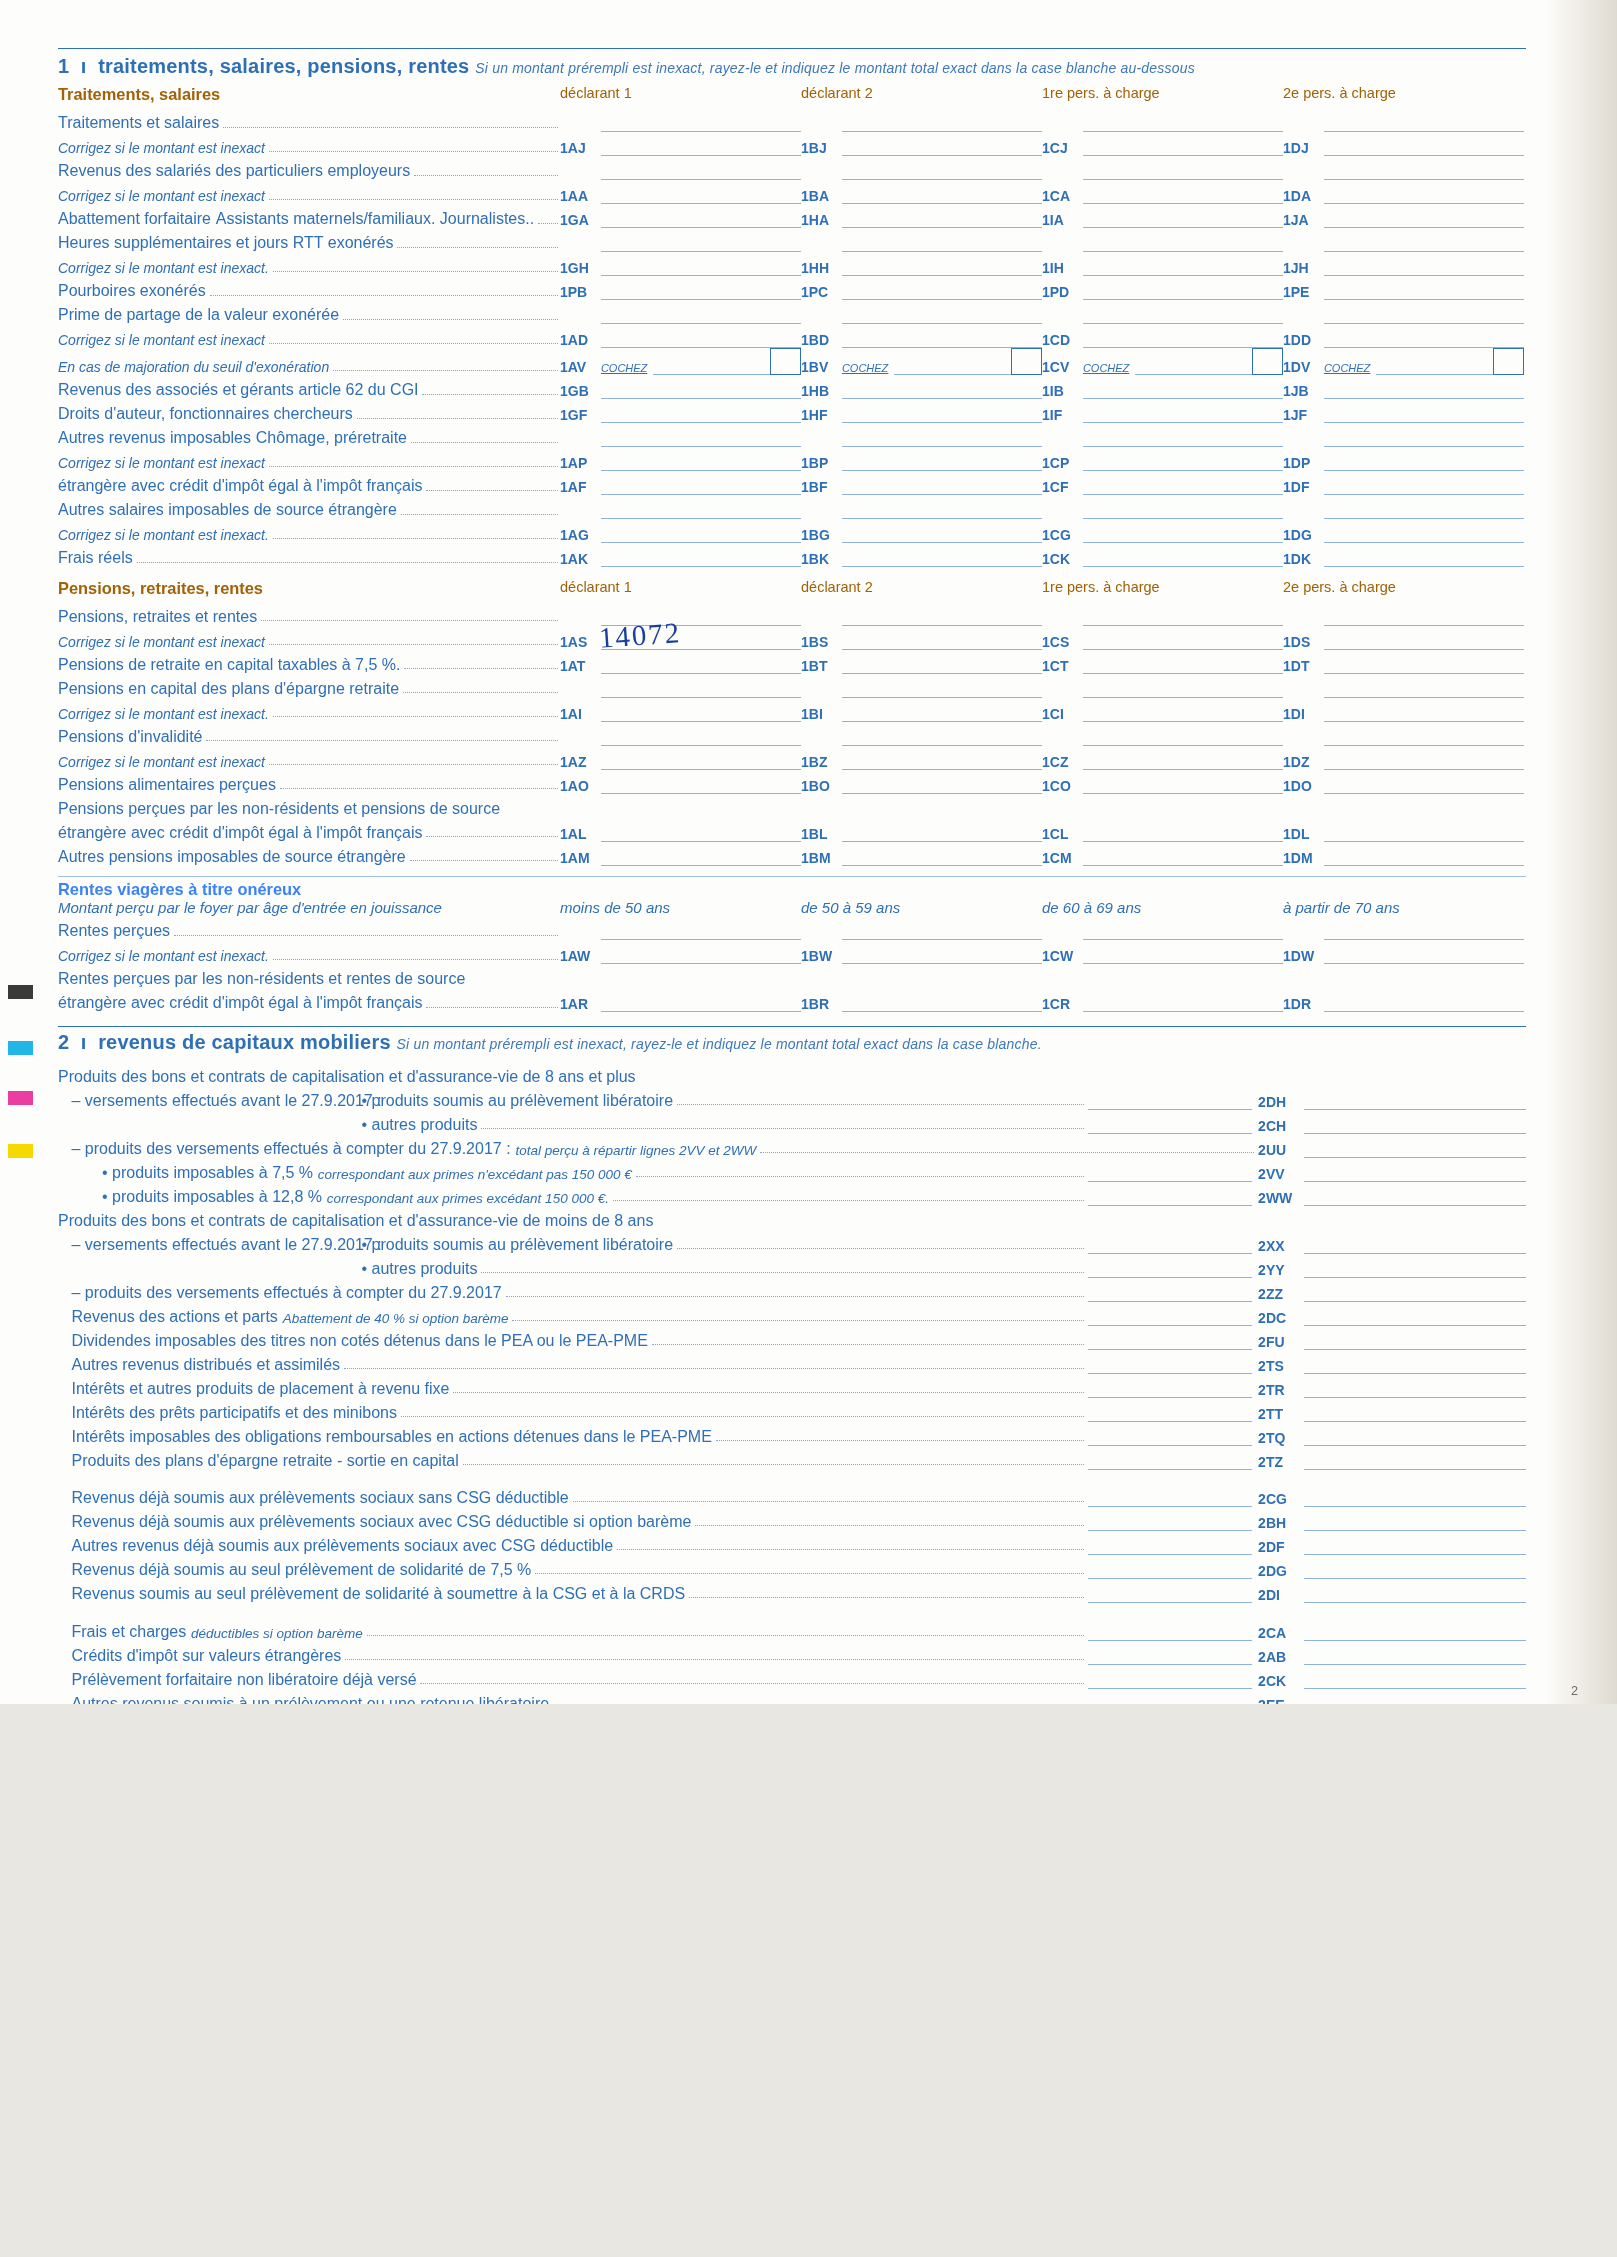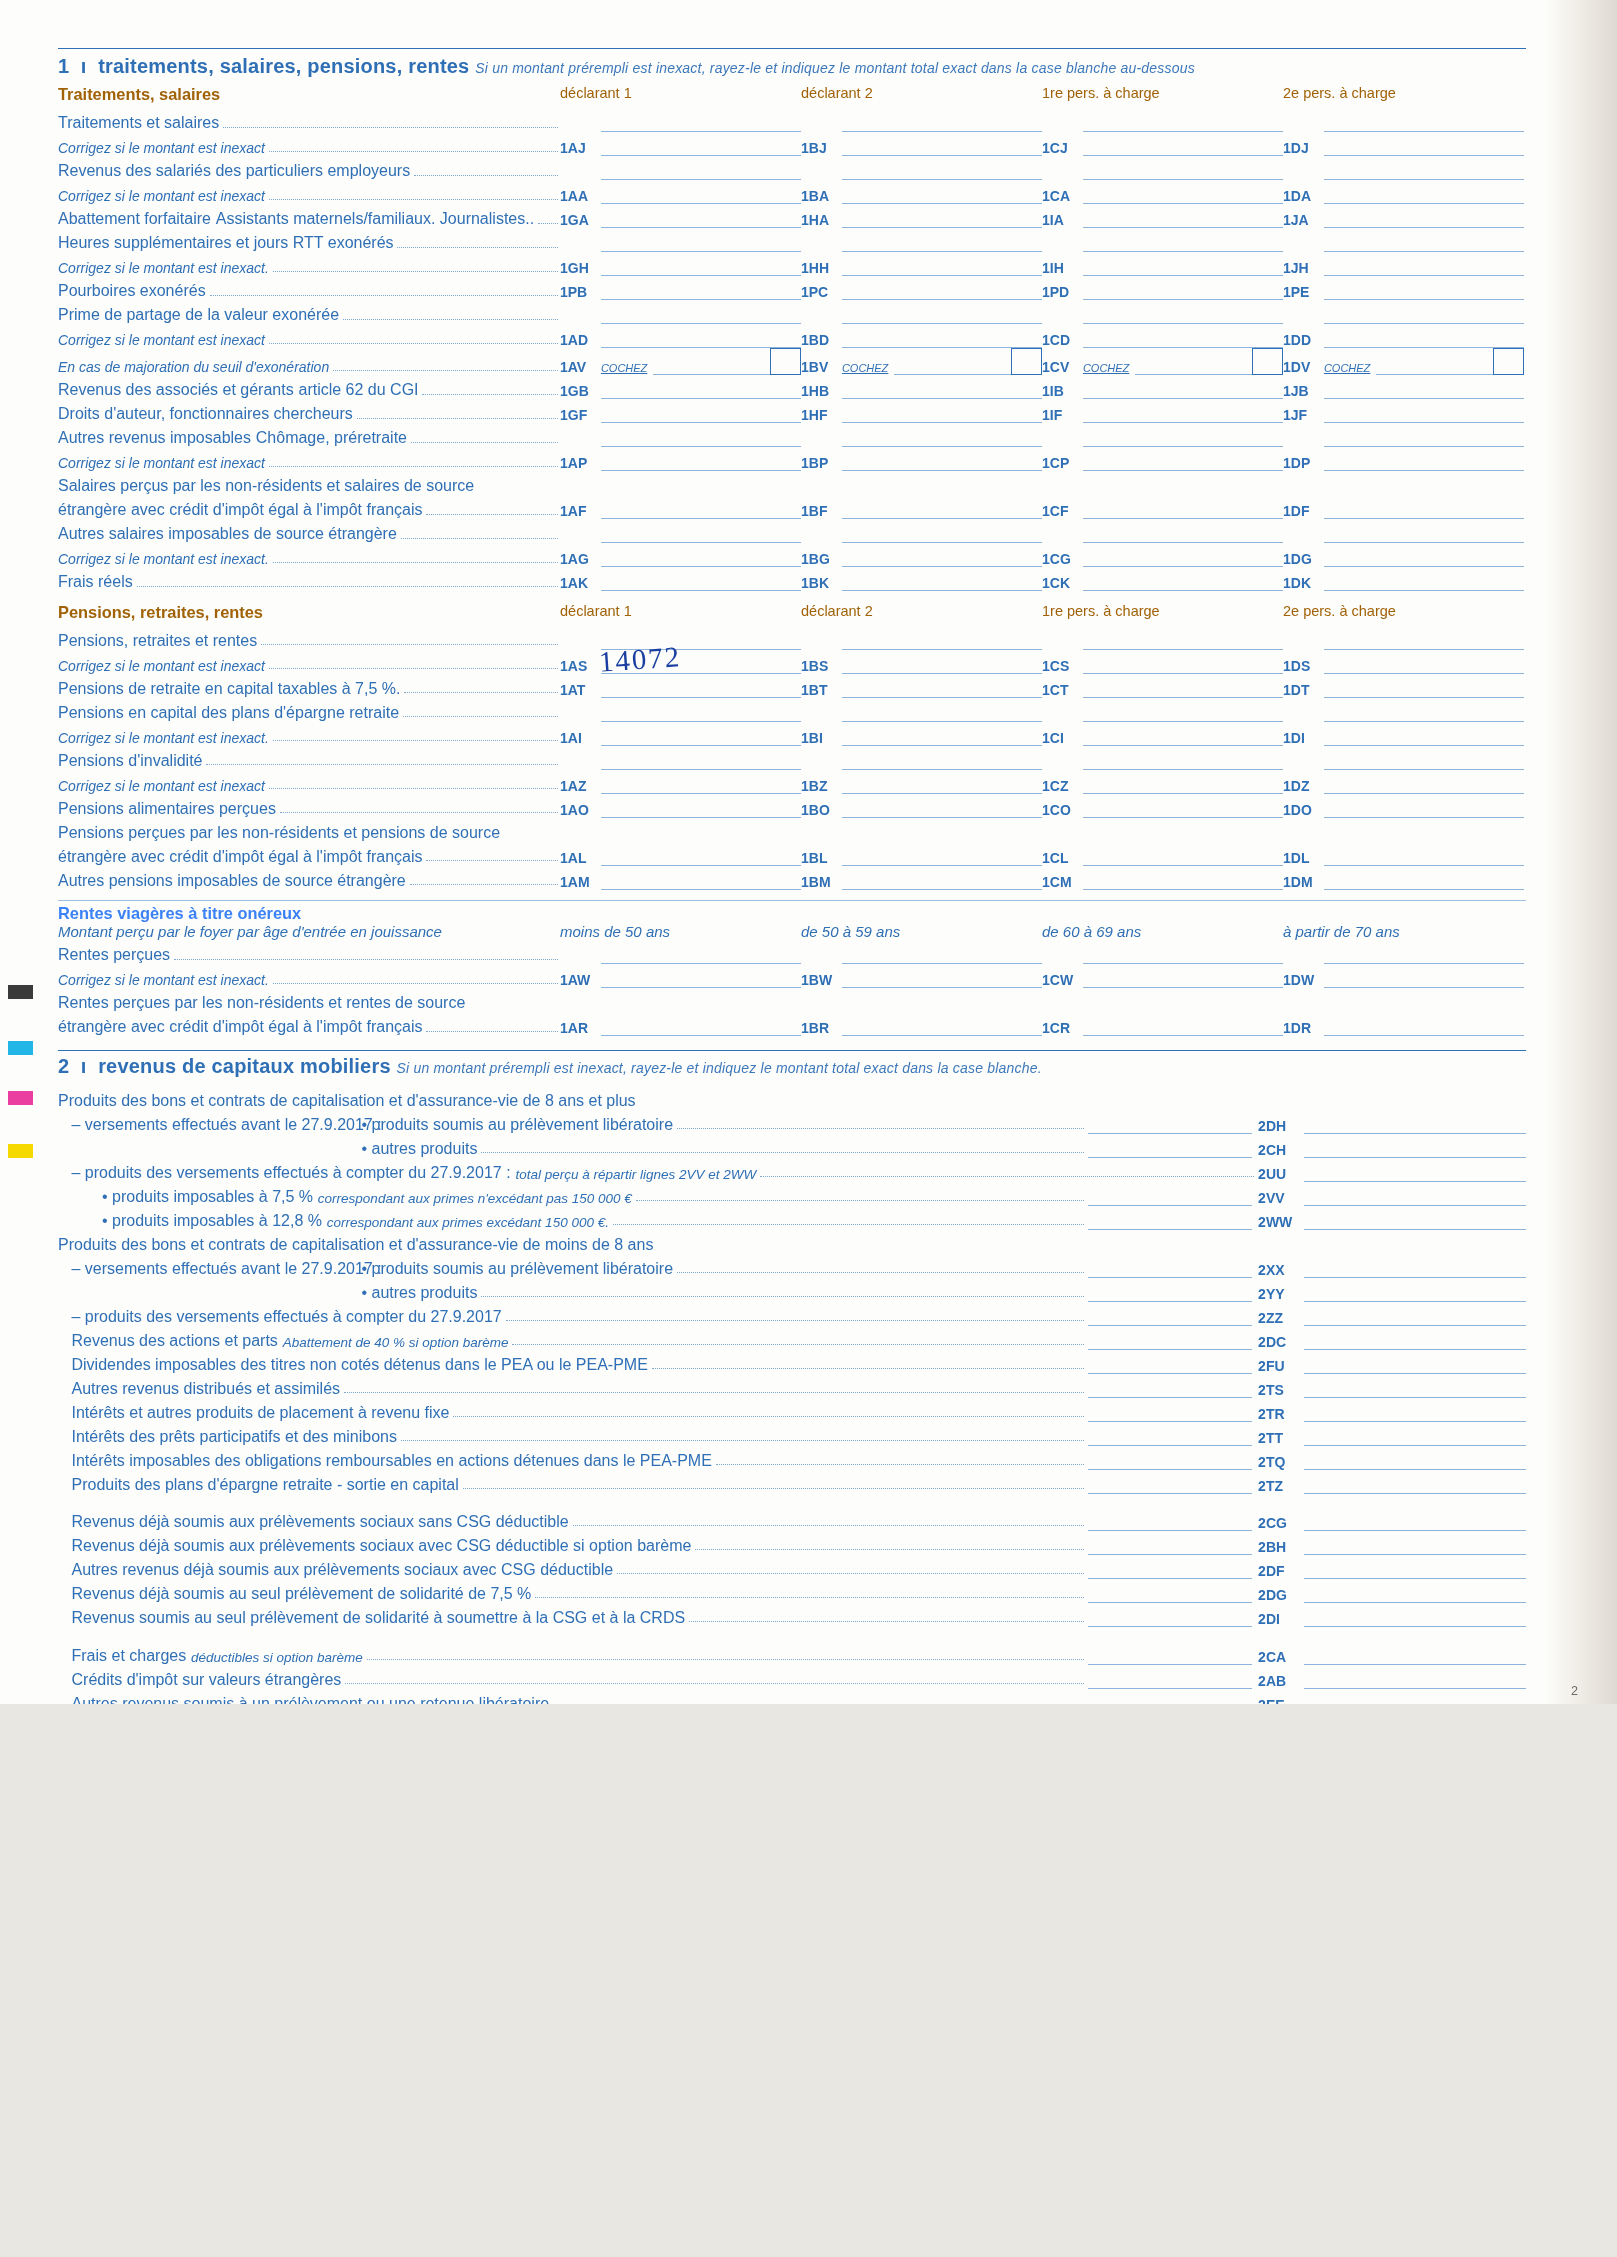--- a/index.html
+++ b/index.html
@@ -450,38 +450,20 @@
             <span class="code">1CP</span>
             <span class="line"></span>
           </div>
           <div class="cell">
             <span class="code">1DP</span>
             <span class="line"></span>
           </div>
         </div>
         <div class="row">
           <div class="lblflex">
-            <span class="t">Salaires perçus par les non-résidents et salaires de source</span>
-            <span style="flex: 1 1 0%;"></span>
-          </div>
-          <div class="cell empty">
-            <span class="code">—</span>
-          </div>
-          <div class="cell empty">
-            <span class="code">—</span>
-          </div>
-          <div class="cell empty">
-            <span class="code">—</span>
-          </div>
-          <div class="cell empty">
-            <span class="code">—</span>
-          </div>
-        </div>
-        <div class="row">
-          <div class="lblflex">
             <span class="t">étrangère avec crédit d'impôt égal à l'impôt français</span>
             <span class="dots"></span>
           </div>
           <div class="cell">
             <span class="code">1AF</span>
             <span class="line"></span>
           </div>
           <div class="cell">
             <span class="code">1BF</span>
             <span class="line"></span>
@@ -1089,20 +1071,27 @@
           <span class="endline"></span>
         </div>
         <div class="row2">
           <span class="t indent1">Crédits d'impôt sur valeurs étrangères</span>
           <span class="ldots"></span>
           <span class="sline"></span>
           <span class="code2">2AB</span>
           <span class="endline"></span>
         </div>
         <div class="row2">
+          <span class="t indent1">Prélèvement forfaitaire non libératoire déjà versé</span>
+          <span class="ldots"></span>
+          <span class="sline"></span>
+          <span class="code2">2CK</span>
+          <span class="endline"></span>
+        </div>
+        <div class="row2">
           <span class="t indent1">Autres revenus soumis à un prélèvement ou une retenue libératoire</span>
           <span class="ldots"></span>
           <span class="sline"></span>
           <span class="code2">2EE</span>
           <span class="endline"></span>
         </div>
       </div>
 
     <div class="rule-thin" style="margin-top:13.5px"></div>
 

